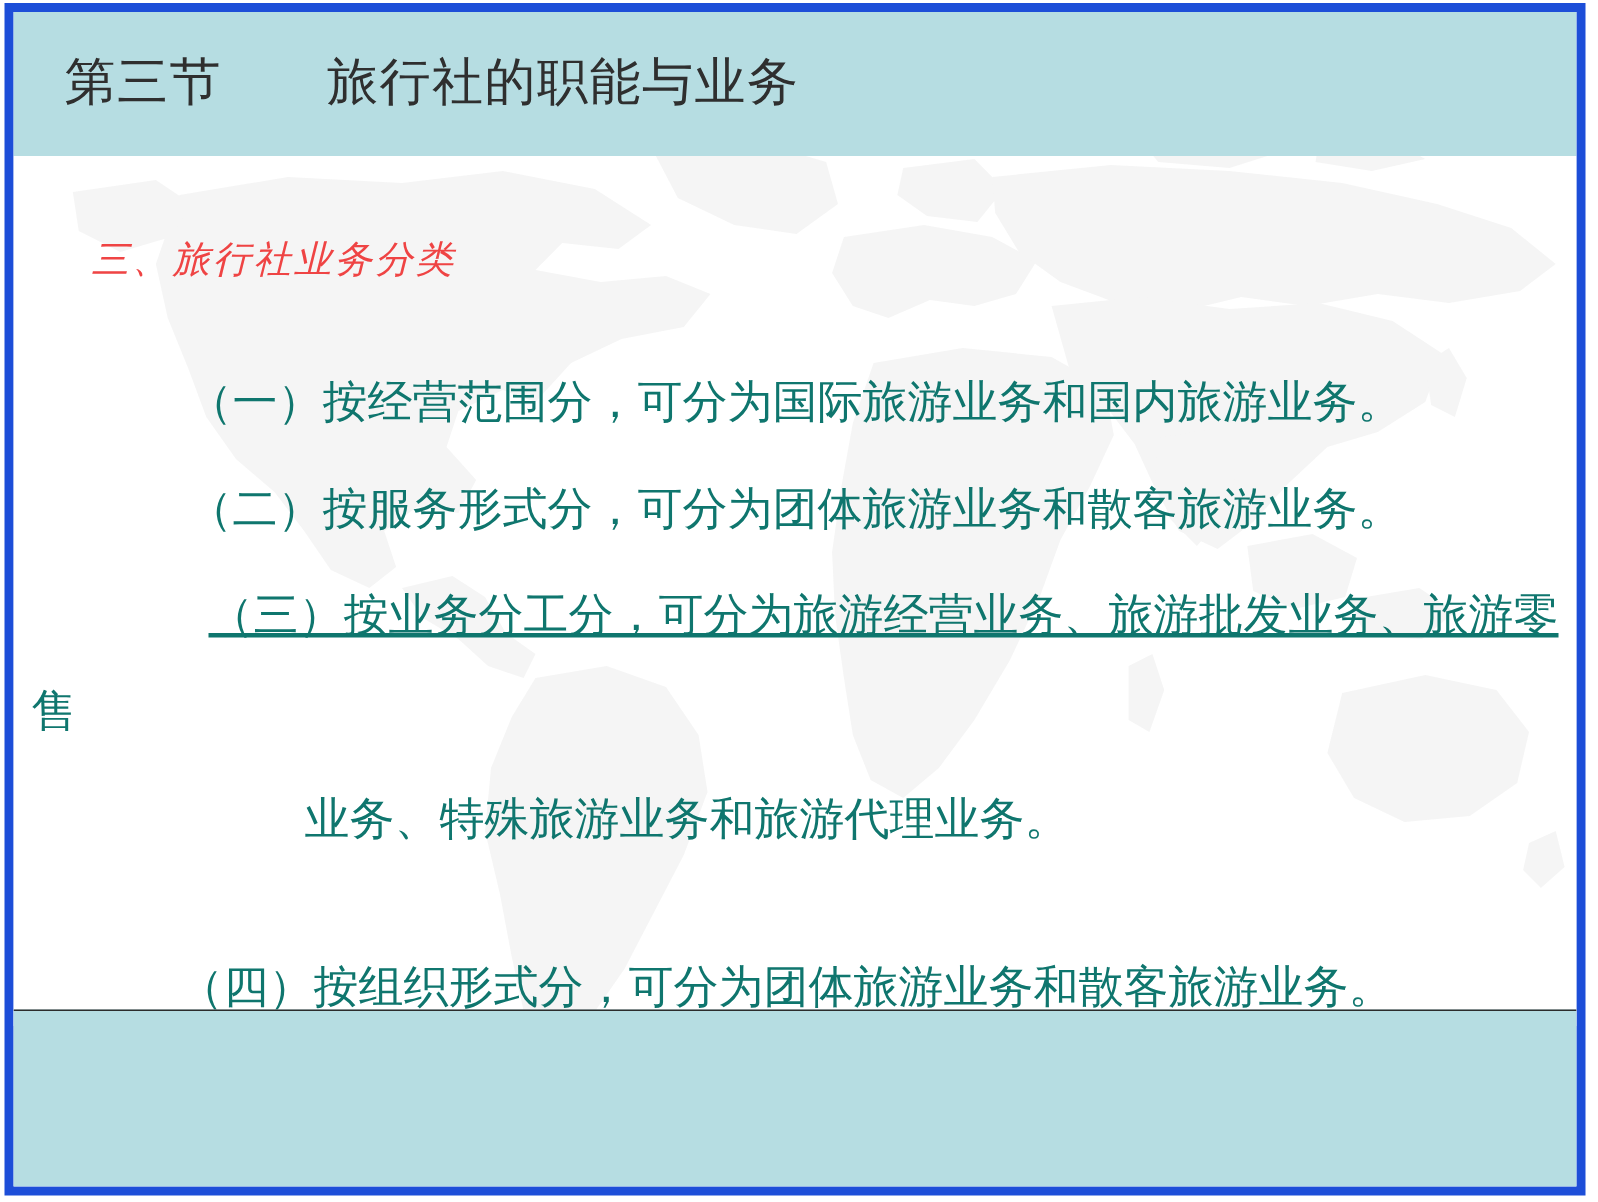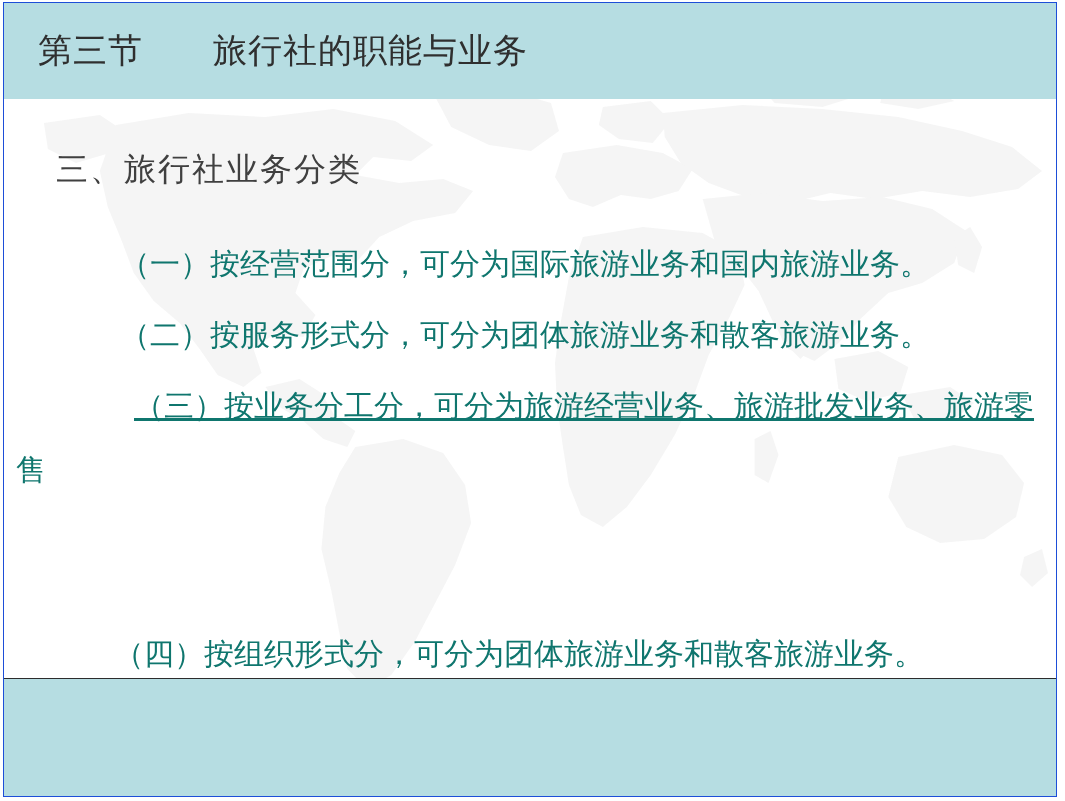--- a/index.html
+++ b/index.html
@@ -15,21 +15,21 @@
     overflow: hidden;
   }
 
   .slide {
     position: absolute;
     left: 3px;
     top: 2px;
     width: 1054px;
     height: 795px;
     background: #ffffff;
-    border: 1px solid #1d4ed8;
+    border: 6px solid #1d4ed8;
     box-sizing: border-box;
     overflow: hidden;
   }
 
   
   .header-band {
     position: absolute;
     left: 0;
     top: 0;
     width: 100%;
@@ -74,25 +74,26 @@
 
   .content-inner {
     position: absolute;
     inset: 0;
   }
 
   .section-heading {
     position: absolute;
     left: 52px;
     top: 50px;
-    font-size: 32px;
+    font-size: 25px;
     line-height: 40px;
-    color: #404040;
+    color: #ef4444;
     letter-spacing: 2px;
     white-space: pre;
+    font-style: italic;
   }
 
   .body-line {
     position: absolute;
     font-size: 30px;
     line-height: 38px;
     color: #0f766e;
     white-space: pre;
     letter-spacing: 0px;
   }
@@ -181,20 +182,21 @@
       <div class="section-heading">三、旅行社业务分类</div>
 
       <div class="body-line line-1">（一）按经营范围分，可分为国际旅游业务和国内旅游业务。</div>
 
       <div class="body-line line-2">（二）按服务形式分，可分为团体旅游业务和散客旅游业务。</div>
 
       <div class="body-line line-3">（三）按业务分工分，可分为旅游经营业务、旅游批发业务、旅游零</div>
 
       <div class="body-line line-3b">售</div>
 
+      <div class="body-line line-3c">业务、特殊旅游业务和旅游代理业务。</div>
 
       <div class="body-line line-4">（四）按组织形式分，可分为团体旅游业务和散客旅游业务。</div>
     </div>
   </div>
 
   <div class="footer-band">
     <span></span>
   </div>
 
 </div>

